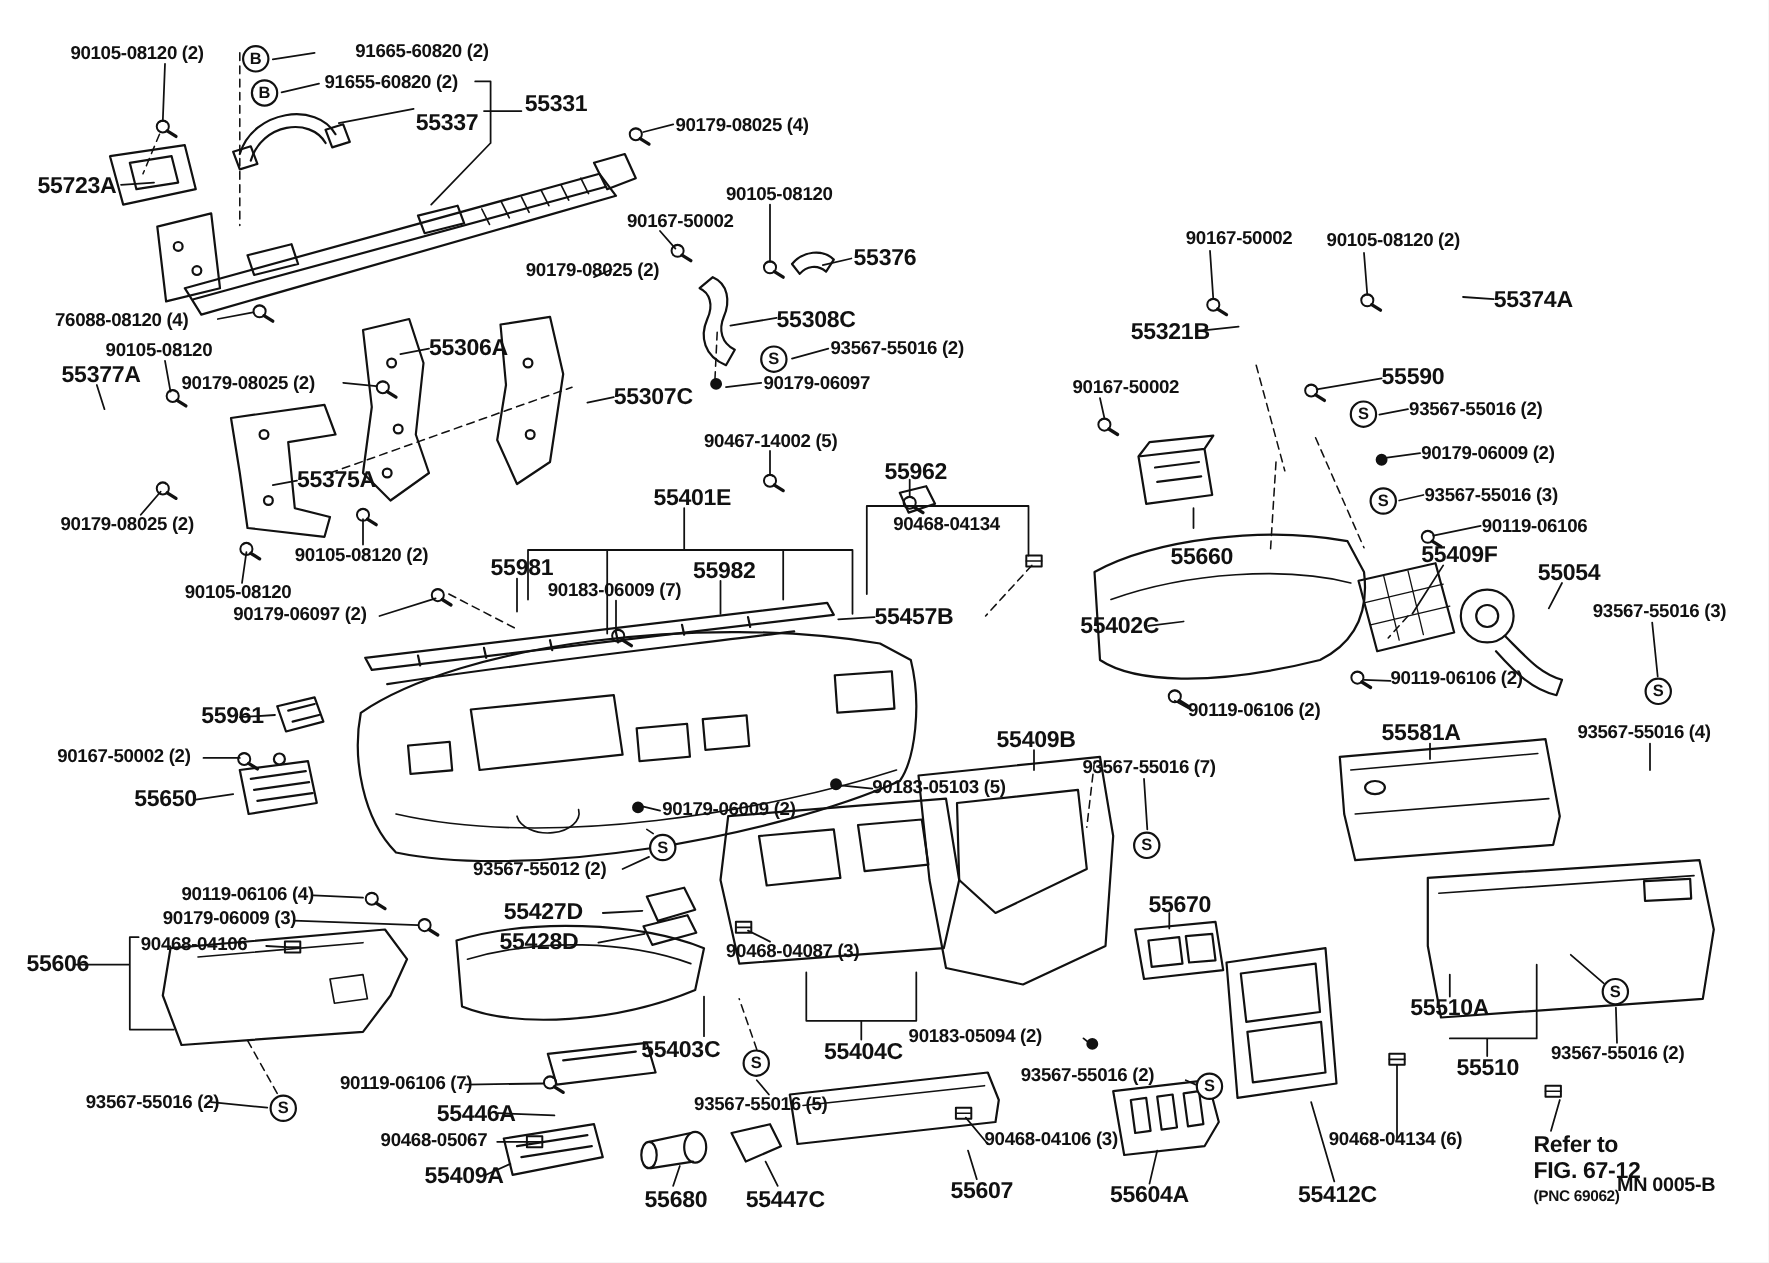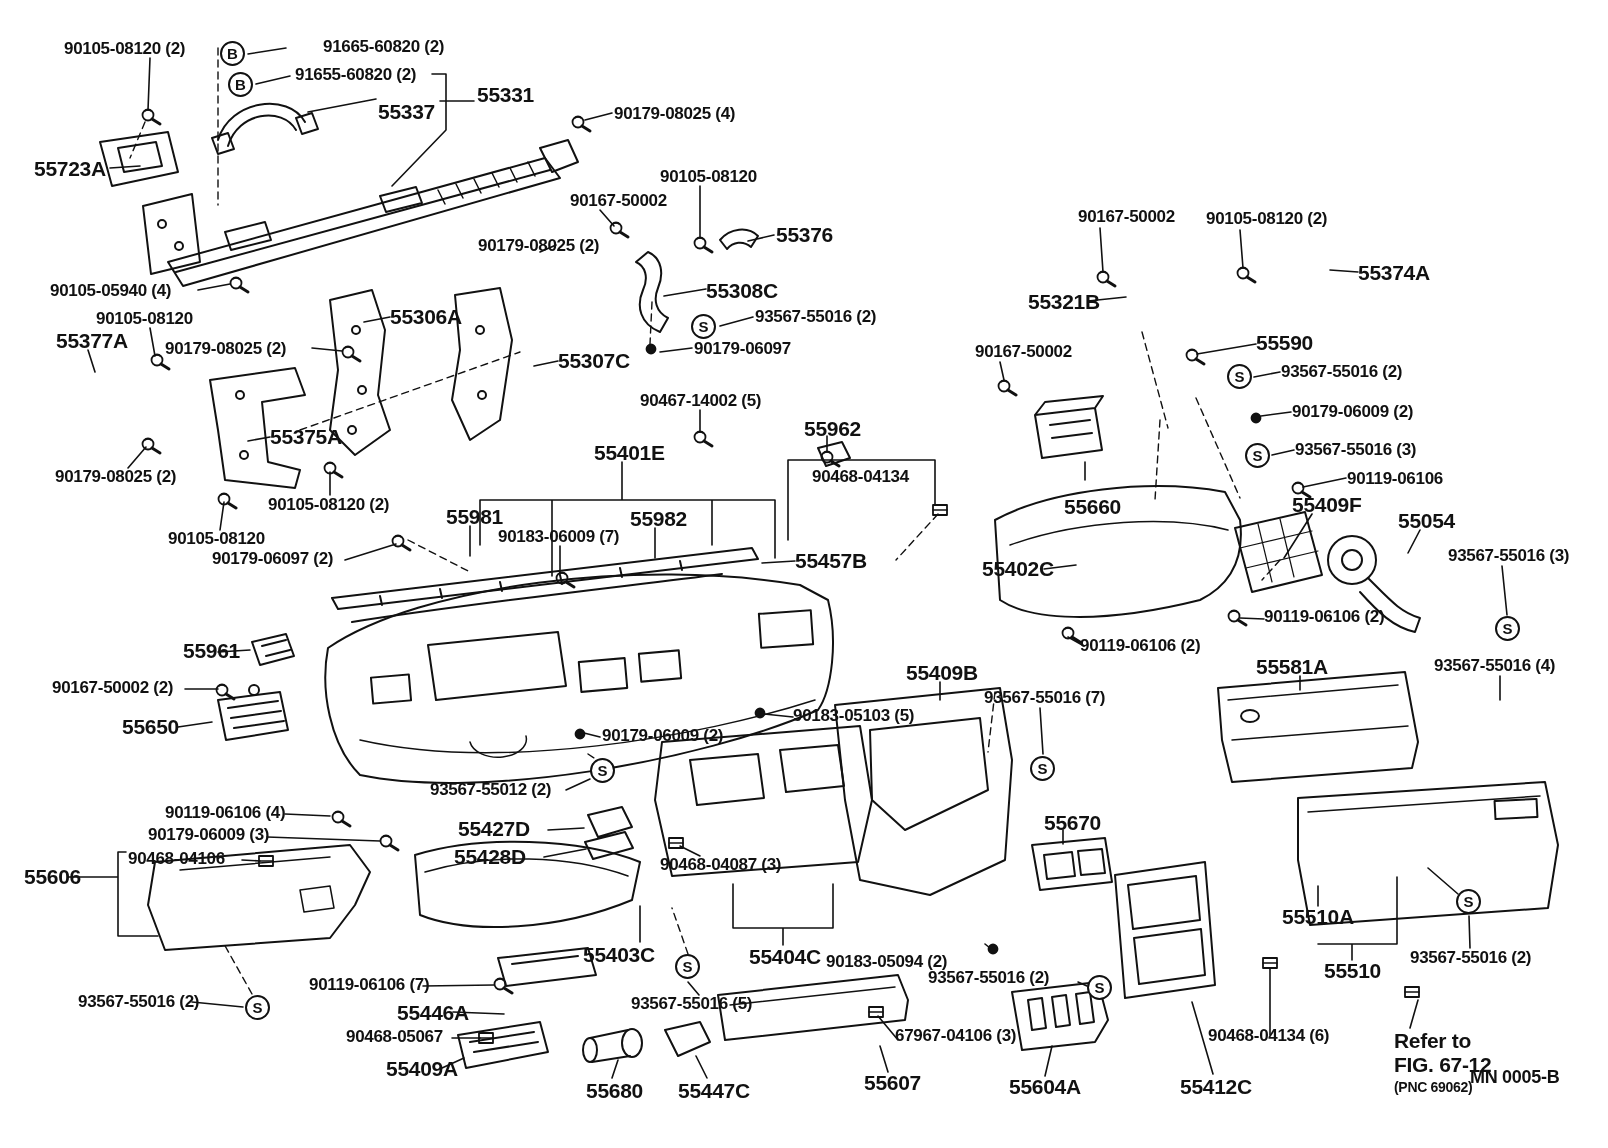--- a/index.html
+++ b/index.html
@@ -278,21 +278,21 @@
       <div class="lbl b" style="left: 477px; top: 84px;">55331</div>
       <div class="lbl b" style="left: 34px; top: 158px;">55723A</div>
       <div class="lbl r" style="left: 614px; top: 105px;">90179-08025 (4)</div>
       <div class="lbl r" style="left: 660px; top: 168px;">90105-08120</div>
       <div class="lbl r" style="left: 570px; top: 192px;">90167-50002</div>
       <div class="lbl b" style="left: 776px; top: 224px;">55376</div>
       <div class="lbl r" style="left: 478px; top: 237px;">90179-08025 (2)</div>
       <div class="lbl b" style="left: 706px; top: 280px;">55308C</div>
       <div class="lbl r" style="left: 755px; top: 308px;">93567-55016 (2)</div>
       <div class="lbl r" style="left: 694px; top: 340px;">90179-06097</div>
-      <div class="lbl r" style="left: 50px; top: 282px;">90105-05940 (4)</div>
+      <div class="lbl r" style="left: 50px; top: 282px;">76088-08120 (4)</div>
       <div class="lbl r" style="left: 96px; top: 310px;">90105-08120</div>
       <div class="lbl b" style="left: 56px; top: 330px;">55377A</div>
       <div class="lbl r" style="left: 165px; top: 340px;">90179-08025 (2)</div>
       <div class="lbl b" style="left: 390px; top: 306px;">55306A</div>
       <div class="lbl b" style="left: 270px; top: 426px;">55375A</div>
       <div class="lbl r" style="left: 55px; top: 468px;">90179-08025 (2)</div>
       <div class="lbl r" style="left: 268px; top: 496px;">90105-08120 (2)</div>
       <div class="lbl r" style="left: 168px; top: 530px;">90105-08120</div>
       <div class="lbl b" style="left: 558px; top: 350px;">55307C</div>
       <div class="lbl r" style="left: 640px; top: 392px;">90467-14002 (5)</div>
@@ -332,26 +332,26 @@
       <div class="lbl r" style="left: 1080px; top: 637px;">90119-06106 (2)</div>
       <div class="lbl b" style="left: 1256px; top: 656px;">55581A</div>
       <div class="lbl r" style="left: 1434px; top: 657px;">93567-55016 (4)</div>
       <div class="lbl b" style="left: 1282px; top: 906px;">55510A</div>
       <div class="lbl b" style="left: 1324px; top: 960px;">55510</div>
       <div class="lbl r" style="left: 1410px; top: 949px;">93567-55016 (2)</div>
       <div class="lbl r" style="left: 1208px; top: 1027px;">90468-04134 (6)</div>
       <div class="lbl b" style="left: 1180px; top: 1076px;">55412C</div>
       <div class="lbl b" style="left: 1009px; top: 1076px;">55604A</div>
       <div class="lbl b" style="left: 864px; top: 1072px;">55607</div>
-      <div class="lbl r" style="left: 895px; top: 1027px;">67967-04106 (3)</div>
+      <div class="lbl r" style="left: 895px; top: 1027px;">90468-04106 (3)</div>
       <div class="lbl r" style="left: 928px; top: 969px;">93567-55016 (2)</div>
       <div class="lbl b" style="left: 583px; top: 944px;">55403C</div>
       <div class="lbl r" style="left: 631px; top: 995px;">93567-55016 (5)</div>
       <div class="lbl b" style="left: 749px; top: 946px;">55404C</div>
-      <div class="lbl r" style="left: 826px; top: 933px; margin-top: 20px;">90183-05094 (2)</div>
+      <div class="lbl r" style="left: 826px; top: 933px;">90183-05094 (2)</div>
       <div class="lbl b" style="left: 586px; top: 1080px;">55680</div>
       <div class="lbl b" style="left: 678px; top: 1080px;">55447C</div>
       <div class="lbl b" style="left: 386px; top: 1058px;">55409A</div>
       <div class="lbl r" style="left: 346px; top: 1028px;">90468-05067</div>
       <div class="lbl b" style="left: 397px; top: 1002px;">55446A</div>
       <div class="lbl r" style="left: 309px; top: 976px;">90119-06106 (7)</div>
       <div class="lbl r" style="left: 78px; top: 993px;">93567-55016 (2)</div>
       <div class="lbl b" style="left: 24px; top: 866px;">55606</div>
       <div class="lbl r" style="left: 128px; top: 850px;">90468-04106</div>
       <div class="lbl r" style="left: 148px; top: 826px;">90179-06009 (3)</div>

